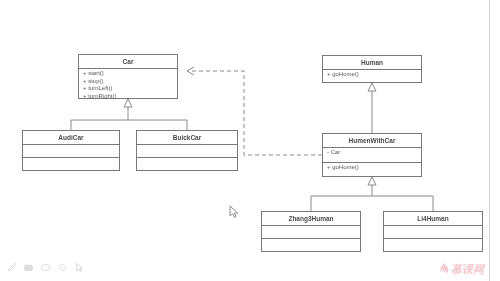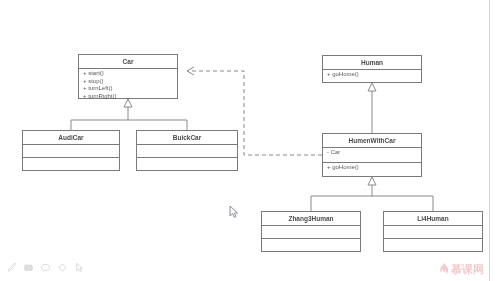--- a/index.html
+++ b/index.html
@@ -109,20 +109,21 @@
     align-items: center;
     gap: 2px;
     opacity: 0.55;
   }
   #watermark .wm-text {
     font-size: 11px;
     font-weight: bold;
     color: #e8a0a6;
     letter-spacing: 0px;
     line-height: 12px;
+    font-style: italic;
   }
 
   
   #mouse-cursor {
     position: absolute;
     left: 229px;
     top: 205px;
     width: 10px;
     height: 14px;
   }

